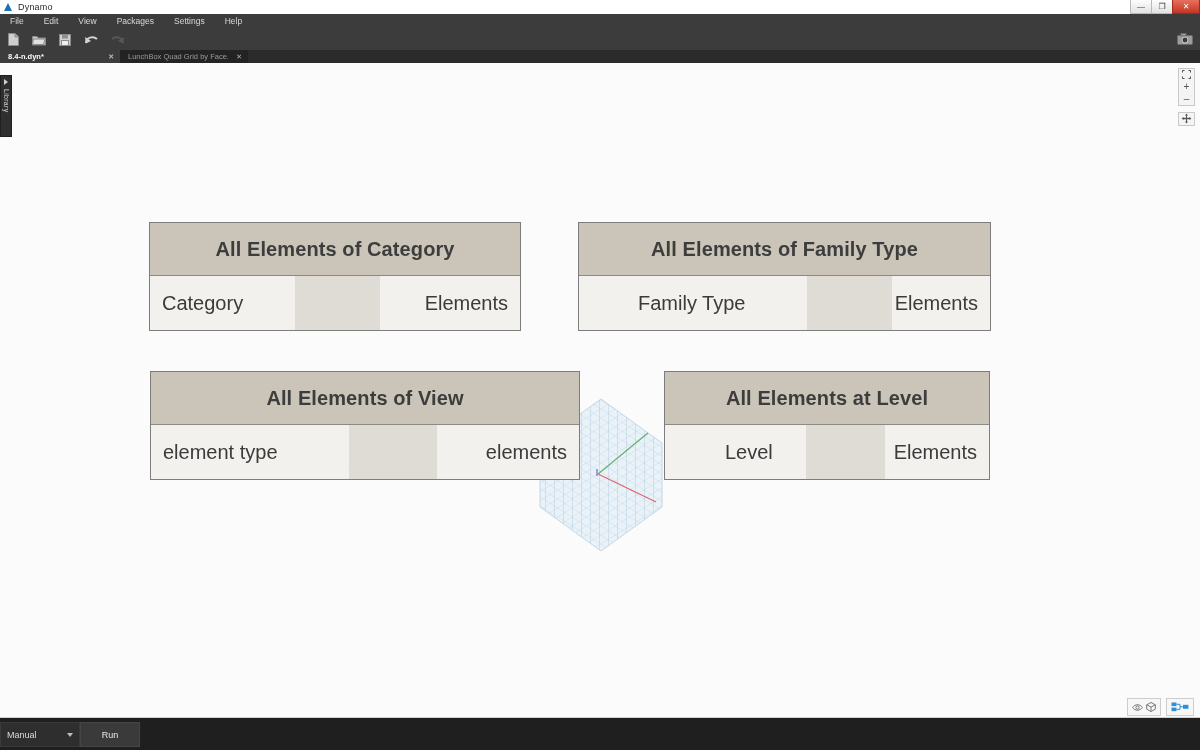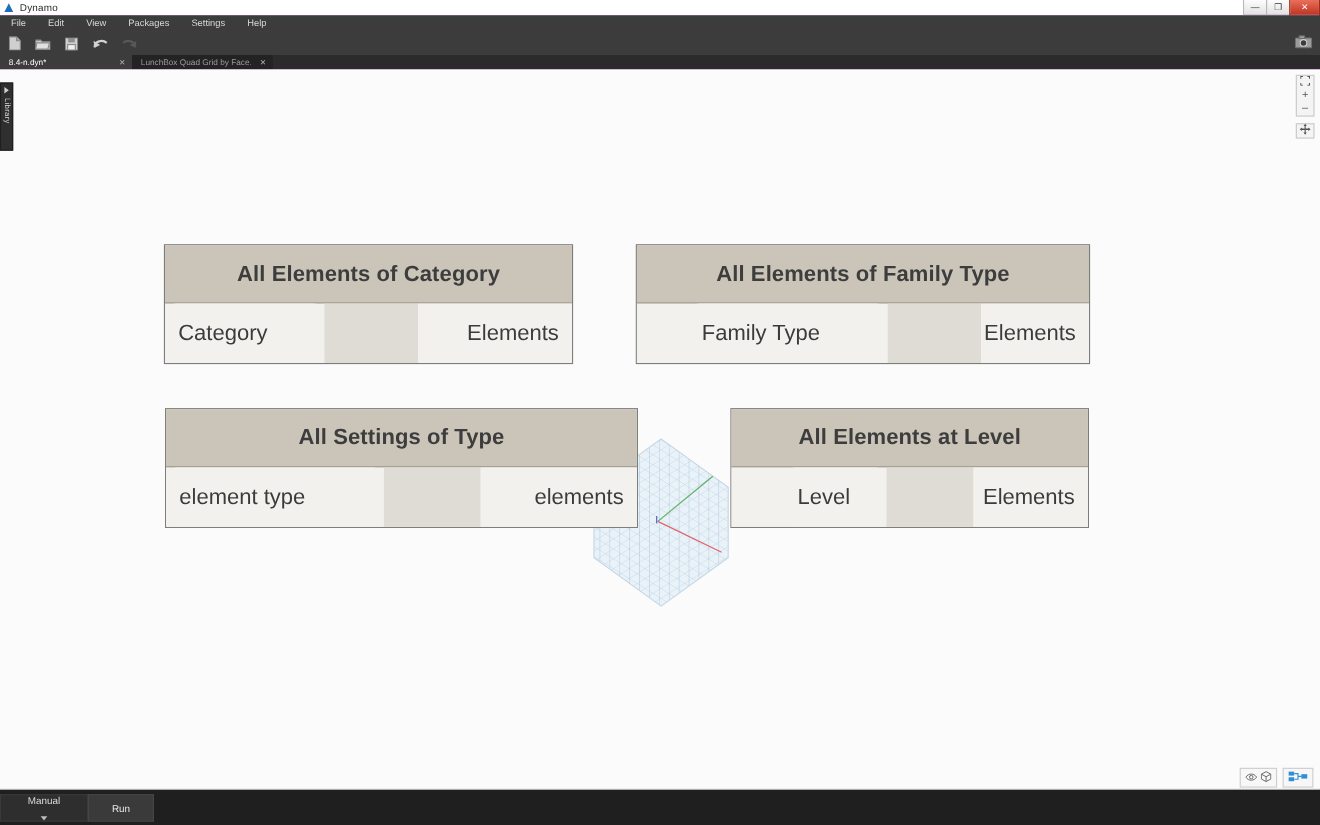--- a/index.html
+++ b/index.html
@@ -87,21 +87,21 @@
     background: #2b2b2b;
     display: flex; align-items: stretch;
   }
   .tab {
     display: flex; align-items: center;
     padding: 0 6px 0 8px; height: 13px;
     font-size: 7.5px; color: #e8e8e8;
     min-width: 110px; box-sizing: border-box;
     justify-content: space-between;
   }
-  .tab.active { background: #3c3c3c; font-weight: normal; color: #ffffff; }
+  .tab.active { background: #3c3c3c; font-weight: bold; color: #ffffff; }
   .tab.inactive { background: #232323; color: #9a9a9a; }
   .tab-label { white-space: nowrap; overflow: hidden; }
   .tab-close { font-size: 7px; margin-left: 8px; color: #b5b5b5; }
 
   
   .canvas {
     position: absolute; left: 0; top: 63px; width: 1200px; height: 638px;
     background: #fbfbfb;
     overflow: hidden;
   }
@@ -220,21 +220,21 @@
     background: #1f1f1f;
   }
   .runbar-inner {
     position: absolute; left: 0; top: 4px; height: 25px;
     display: flex; align-items: stretch;
   }
   .rb-select {
     width: 80px; background: #2e2e2e; border: 1px solid #3a3a3a;
     display: flex; align-items: center; justify-content: space-between;
     padding: 0 6px; box-sizing: border-box;
-    font-size: 9px; color: #dcdcdc; flex-direction: column;
+    font-size: 9px; color: #dcdcdc;
   }
   .rb-caret {
     width: 0; height: 0;
     border-left: 3px solid transparent;
     border-right: 3px solid transparent;
     border-top: 4px solid #bdbdbd;
   }
   .rb-run {
     width: 60px; background: #3a3a3a; border: 1px solid #454545;
     display: flex; align-items: center; justify-content: center;
@@ -419,21 +419,21 @@
         </div>
         <div class="port-mid" style="width:85px;"></div>
         <div class="port-out">
           <span class="port-label">Elements</span>
         </div>
       </div>
     </div>
 
     <div class="node" style="left:150px; top:308px; width:430px; height:109px;">
       <div class="node-header">
-        <span class="node-title">All Settings of Type</span>
+        <span class="node-title">All Elements of View</span>
       </div>
       <div class="node-body">
         <div class="port-in" style="width:198px;">
           <span class="port-label">element type</span>
         </div>
         <div class="port-mid" style="width:88px;"></div>
         <div class="port-out">
           <span class="port-label">elements</span>
         </div>
       </div>

